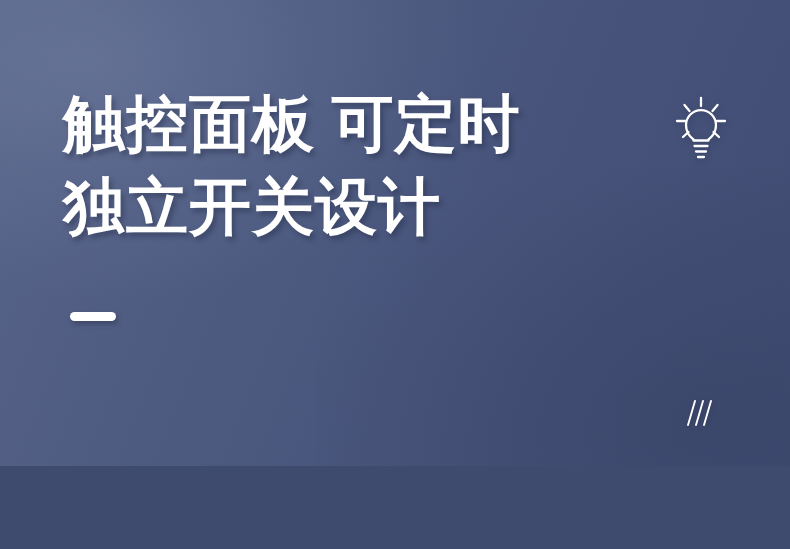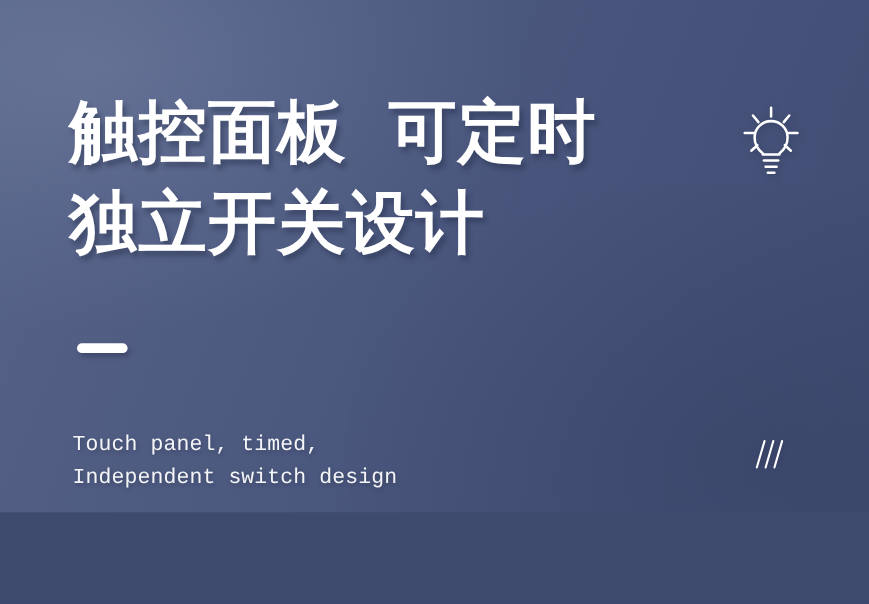--- a/index.html
+++ b/index.html
@@ -8,21 +8,21 @@
     padding: 0;
     background: #3f4a6f;
   }
 
   
   .banner {
     position: relative;
     width: 790px;
     height: 466px;
     overflow: hidden;
-    font-family: Liberation Mono, monospace;
+    font-family: Liberation Serif, serif;
     
     background:
       linear-gradient(112deg,
         #576488 0%,
         #525e84 18%,
         #4d5a80 38%,
         #48547b 58%,
         #445077 78%,
         #414c73 100%);
   }
@@ -134,22 +134,20 @@
 <body>
 
 <div class="banner">
   <div class="layer">
 
     <h1 class="headline">触控面板 可定时
 独立开关设计</h1>
 
     <div class="rule"></div>
 
-    <p class="subtitle">Touch panel, timed,
-Independent switch design</p>
 
     <div class="bulb-mark">
       <svg viewBox="0 0 56 66" fill="none" xmlns="http://www.w3.org/2000/svg" stroke="#ffffff" stroke-width="2.3" stroke-linecap="round" stroke-linejoin="round">
 
         <line x1="28" y1="2" x2="28" y2="10"></line>
         <line x1="11.5" y1="9" x2="16.5" y2="15"></line>
         <line x1="44.5" y1="9" x2="39.5" y2="15"></line>
         <line x1="4" y1="25" x2="12" y2="25"></line>
         <line x1="52" y1="25" x2="44" y2="25"></line>
         <line x1="10" y1="41" x2="15.5" y2="36"></line>

